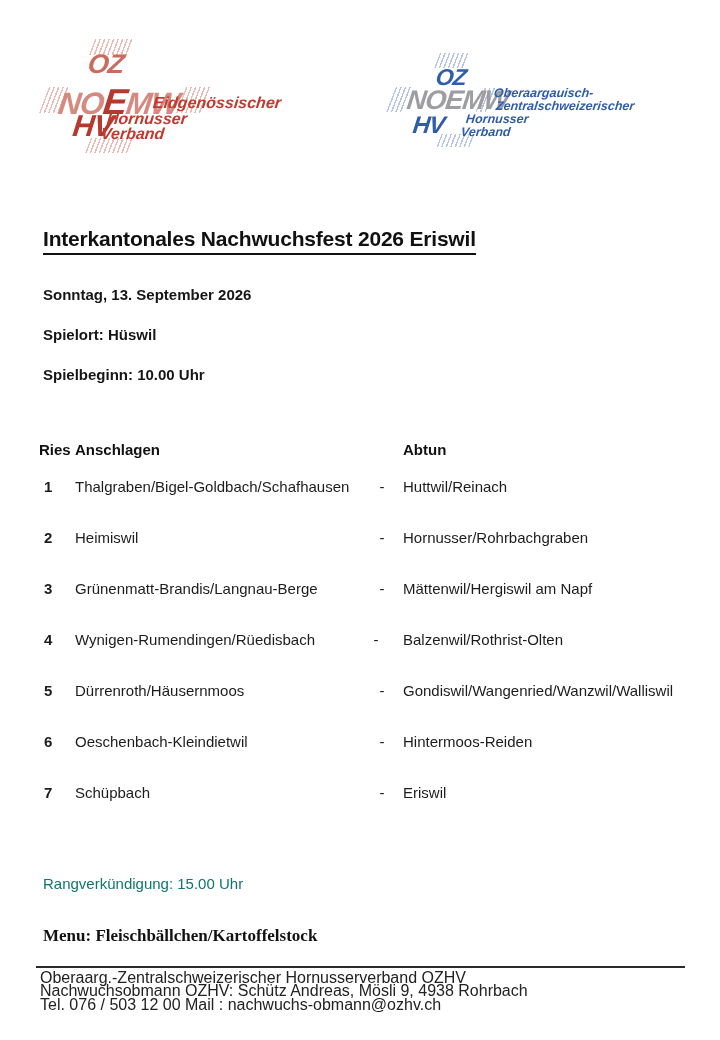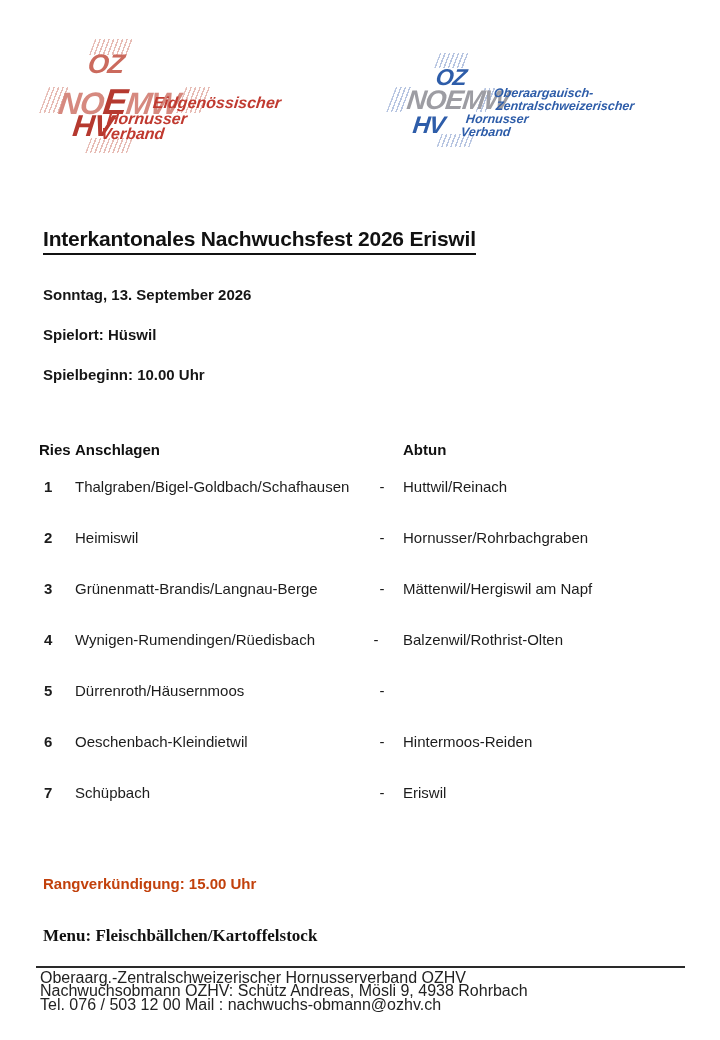--- a/index.html
+++ b/index.html
@@ -60,21 +60,21 @@
   .r5{top:682px;} .r6{top:733px;} .r7{top:784px;}
   .t-head span,.t-row span{position:absolute;top:0;}
   .c-ries{left:39px;}
   .t-row .c-ries{left:44px;font-weight:700;}
   .c-ansch{left:75px;}
   .c-dash{left:374px;width:16px;text-align:center;}
   .r4 .c-dash{left:368px;}
   .c-abtun{left:403px;}
   .t-row{color:#1c1c1c;}
   
-  .rang{position:absolute;left:43px;top:875px;font-size:15px;font-weight:700;color:#c2410c;white-space:nowrap;}
+  .rang{position:absolute;left:43px;top:875px;font-size:15px;font-weight:400;color:#0f766e;white-space:nowrap;}
   .menu{position:absolute;left:43px;top:926px;font-family:"Liberation Serif",serif;font-size:17px;font-weight:700;color:#111;white-space:nowrap;}
   .menu-label{text-underline-offset:2px;text-align:center;}
   .footer-rule{position:absolute;left:36px;top:966px;width:649px;height:2px;background:#2a2a2a;}
   .footer{position:absolute;left:40px;top:971px;font-size:16px;line-height:13.4px;color:#222;}
 </style>
 </head>
 <body>
 
 <div class="page">
 
@@ -138,20 +138,21 @@
   <div class="t-row r4">
     <span class="c-ries">4</span>
     <span class="c-ansch">Wynigen-Rumendingen/Rüedisbach</span>
     <span class="c-dash">-</span>
     <span class="c-abtun">Balzenwil/Rothrist-Olten</span>
   </div>
   <div class="t-row r5">
     <span class="c-ries">5</span>
     <span class="c-ansch">Dürrenroth/Häusernmoos</span>
     <span class="c-dash">-</span>
+    <span class="c-abtun">Gondiswil/Wangenried/Wanzwil/Walliswil</span>
   </div>
   <div class="t-row r6">
     <span class="c-ries">6</span>
     <span class="c-ansch">Oeschenbach-Kleindietwil</span>
     <span class="c-dash">-</span>
     <span class="c-abtun">Hintermoos-Reiden</span>
   </div>
   <div class="t-row r7">
     <span class="c-ries">7</span>
     <span class="c-ansch">Schüpbach</span>

